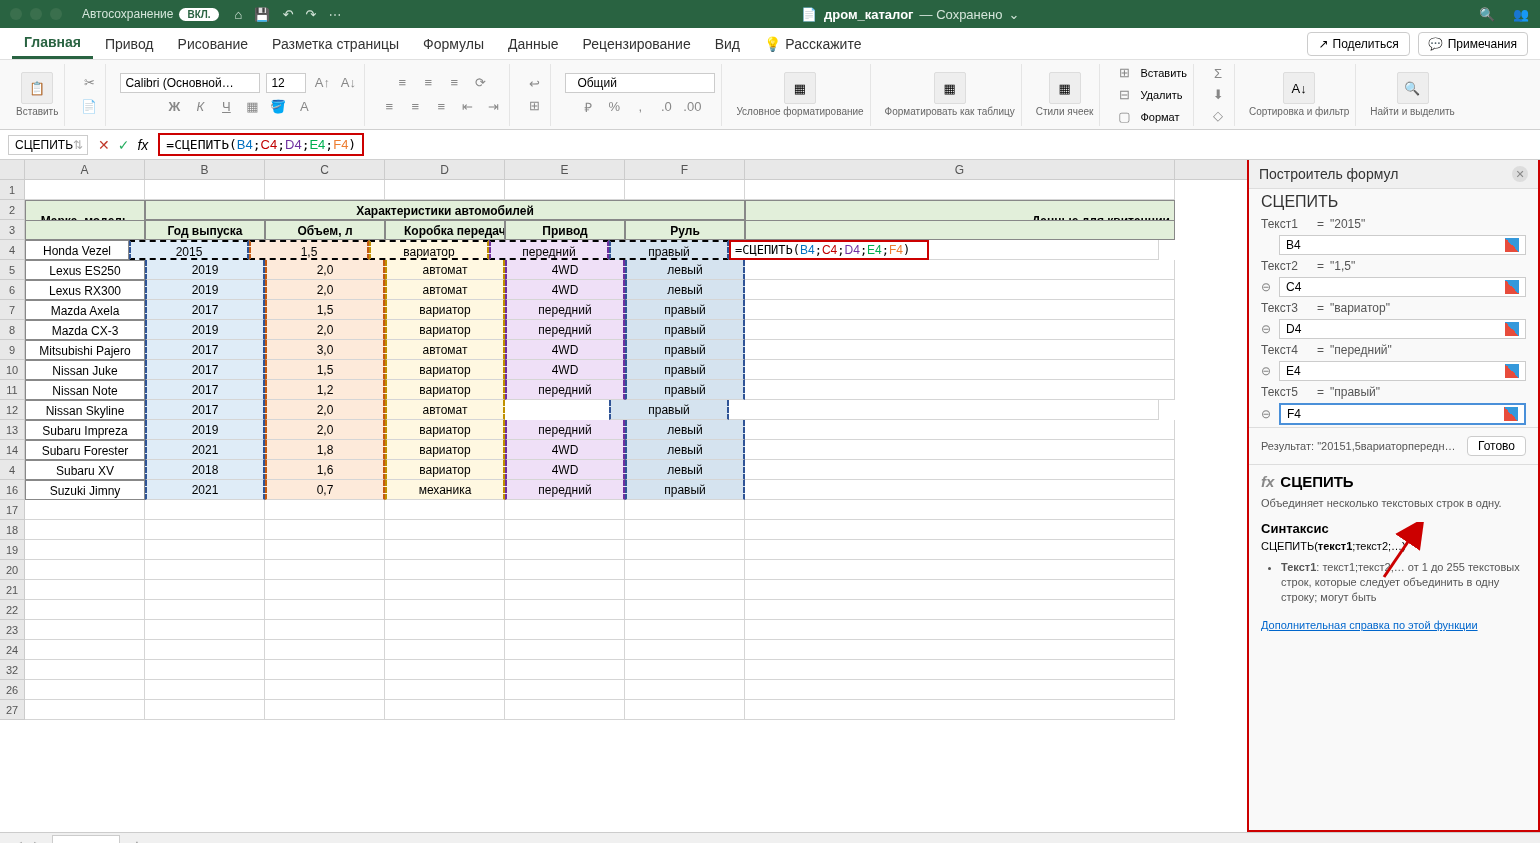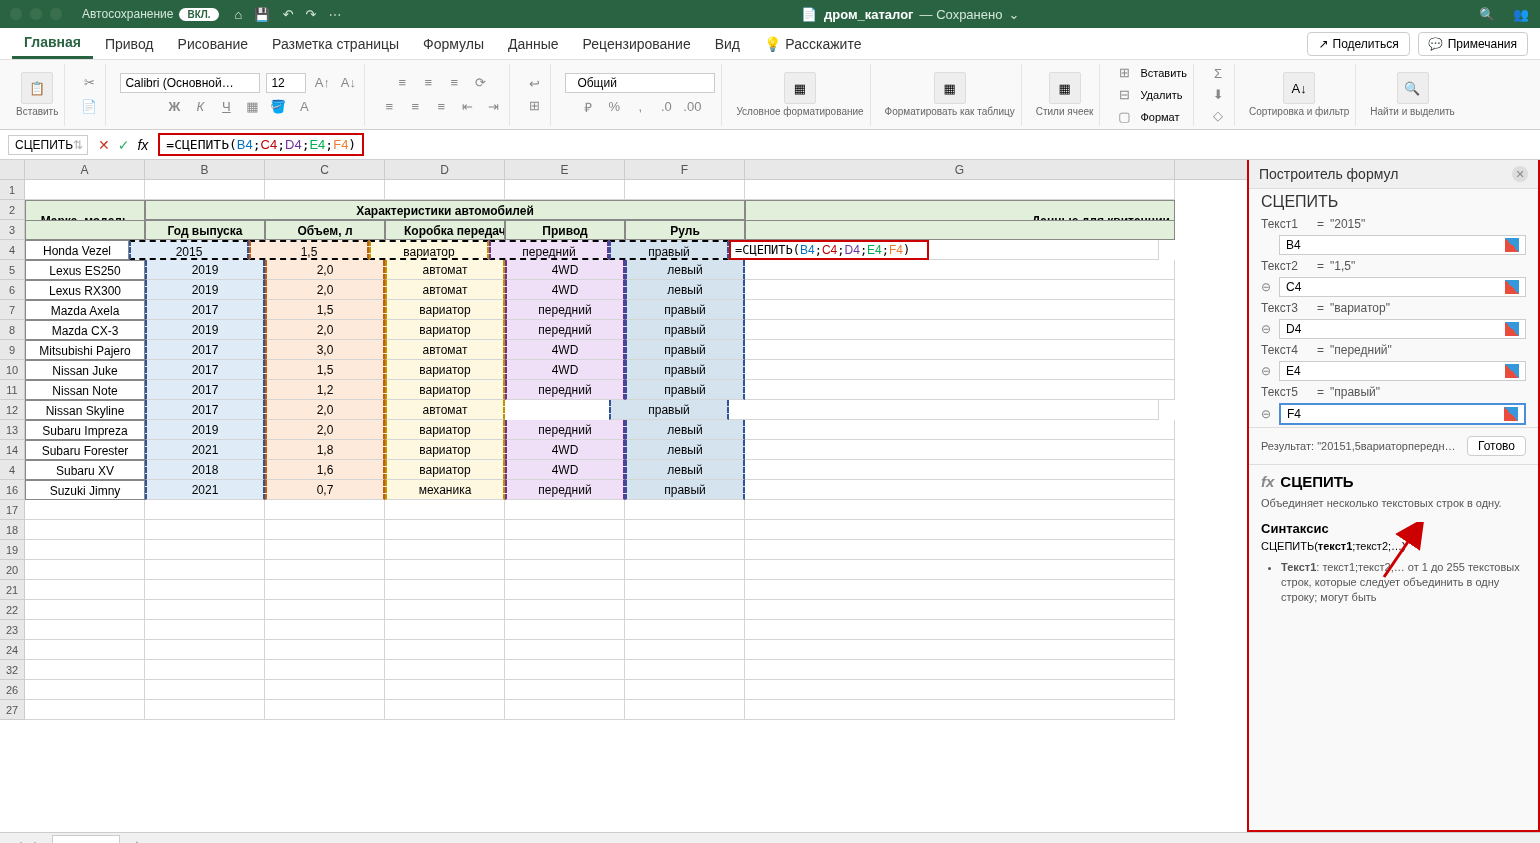--- a/index.html
+++ b/index.html
@@ -653,20 +653,21 @@
           <i style="color:#888">fx</i> 
           <span>СЦЕПИТЬ</span>
         </div>
       <div class="fb-desc-text">Объединяет несколько текстовых строк в одну.</div>
       <div class="fb-syntax-h">Синтаксис</div>
       <div class="fb-syntax-t">СЦЕПИТЬ(<b>текст1</b>;текст2;…)</div>
       <ul style="margin-top:8px;padding-left:20px">
           <li class="fb-desc-text"><b>Текст1</b>: текст1;текст2;… от 1 до 255 текстовых строк, которые следует объединить в одну строку; могут быть</li>
         </ul>
     </div>
+    <div class="fb-link">Дополнительная справка по этой функции</div>
 
     <svg class="red-arrow" width="50" height="60">
       <defs>
           <marker id="ah" markerWidth="10" markerHeight="10" refX="5" refY="5" orient="auto">
             <path d="M0,0 L10,5 L0,10 z" fill="#cc0000"></path>
           </marker>
         </defs>
       <line x1="8" y1="55" x2="40" y2="8" stroke="#cc0000" stroke-width="3" marker-end="url(#ah)"></line>
     </svg>
   </div>

